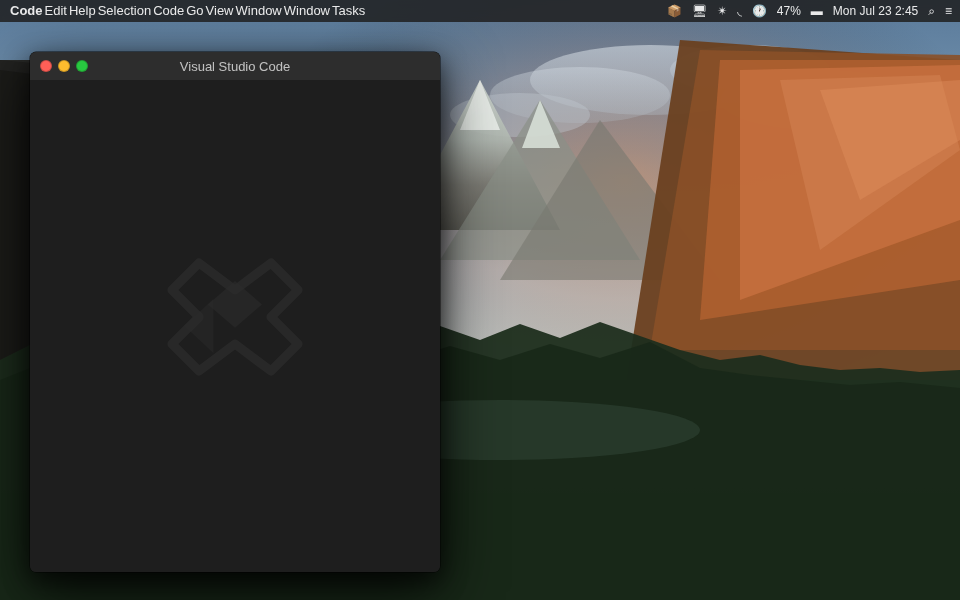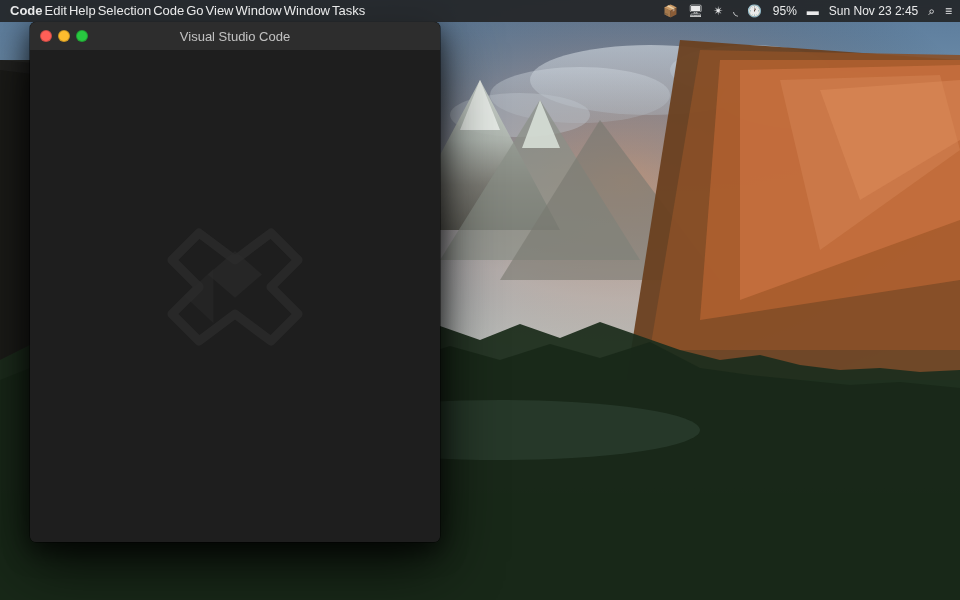--- a/index.html
+++ b/index.html
@@ -90,21 +90,21 @@
       gap: 10px;
     }
 
     .menubar-right .menubar-item {
       font-size: 12px;
     }
 
     
     .vscode-window {
       position: absolute;
-      top: 22px;
+      top: 52px;
       left: 30px;
       width: 410px;
       height: 520px;
       background: #1e1e1e;
       border-radius: 6px;
       box-shadow:
         0 0 0 0.5px rgba(0,0,0,0.8),
         0 20px 60px rgba(0,0,0,0.8),
         0 8px 24px rgba(0,0,0,0.6);
       overflow: hidden;
@@ -278,23 +278,23 @@
     <span class="menubar-item">Window</span>
     <span class="menubar-item">Window</span>
     <span class="menubar-item">Tasks</span>
   </div>
   <div class="menubar-right">
     <span class="menubar-item">📦</span>
     <span class="menubar-item">🖥</span>
     <span class="menubar-item">✴</span>
     <span class="menubar-item">◟</span>
     <span class="menubar-item">🕐</span>
-    <span class="menubar-item">95%</span>
+    <span class="menubar-item">47%</span>
     <span class="menubar-item">▬</span>
-    <span class="menubar-item">Sun Nov 23  2:45</span>
+    <span class="menubar-item">Mon Jul 23  2:45</span>
     <span class="menubar-item">⌕</span>
     <span class="menubar-item">≡</span>
   </div>
 </div>
 
 <div class="vscode-window">
 
   <div class="titlebar">
     <div class="window-controls">
       <div class="window-btn close"></div>

